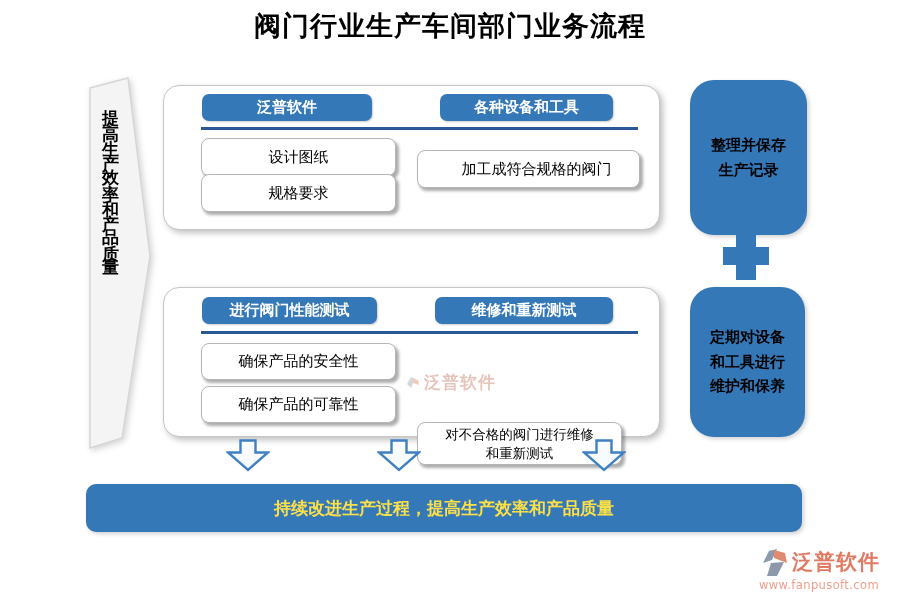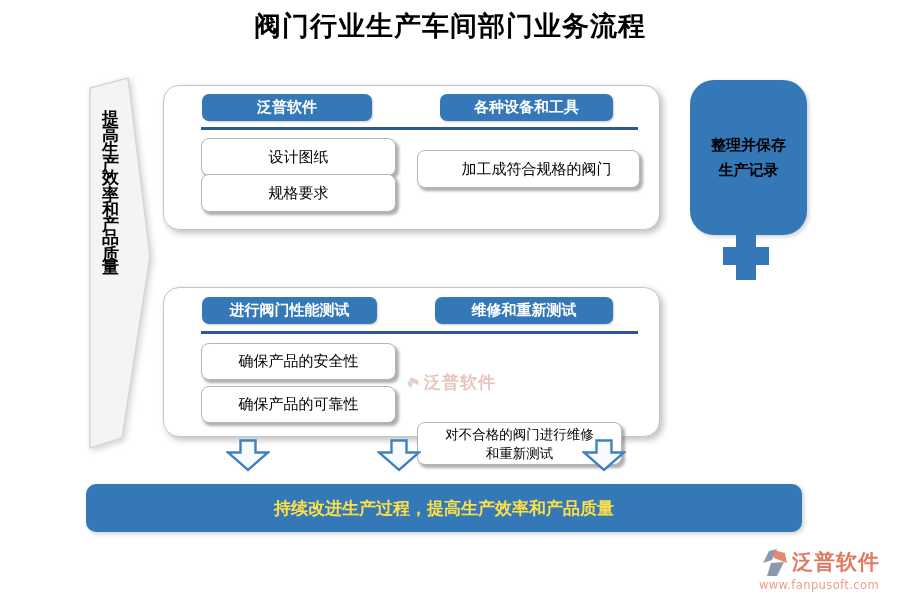--- a/index.html
+++ b/index.html
@@ -99,20 +99,21 @@
     <div class="item" style="left:37px;top:98px;width:193px;height:35px;">确保产品的可靠性</div>
     <div class="item item-wide" style="left:253px;top:110px;width:205px;height:43px;margin-top:24px;">对不合格的阀门进行维修和重新测试</div>
   </div>
 
   <div class="side-box" style="left:690px;top:80px;width:117px;height:155px;">整理并保存生产记录</div>
 
   <svg class="plus-icon" width="46" height="48" viewBox="0 0 46 48">
     <path d="M13 0 H33 V15 H46 V33 H33 V48 H13 V33 H0 V15 H13 Z" fill="#3478b8"></path>
   </svg>
 
+  <div class="side-box" style="left:690px;top:287px;width:115px;height:150px;">定期对设备和工具进行维护和保养</div>
 
   <svg class="arrow-icon" style="left:226px;" width="44" height="33" viewBox="0 0 44 33">
     <path d="M14.5 1.5 H29.5 V13.5 H42 L22 30.8 L2 13.5 H14.5 Z" fill="#f8fbfd" stroke="#3f80c2" stroke-width="2.4"></path>
   </svg>
   <svg class="arrow-icon" style="left:377px;" width="44" height="33" viewBox="0 0 44 33">
     <path d="M14.5 1.5 H29.5 V13.5 H42 L22 30.8 L2 13.5 H14.5 Z" fill="#f8fbfd" stroke="#3f80c2" stroke-width="2.4"></path>
   </svg>
   <svg class="arrow-icon" style="left:582px;" width="44" height="33" viewBox="0 0 44 33">
     <path d="M14.5 1.5 H29.5 V13.5 H42 L22 30.8 L2 13.5 H14.5 Z" fill="#f8fbfd" stroke="#3f80c2" stroke-width="2.4"></path>
   </svg>

